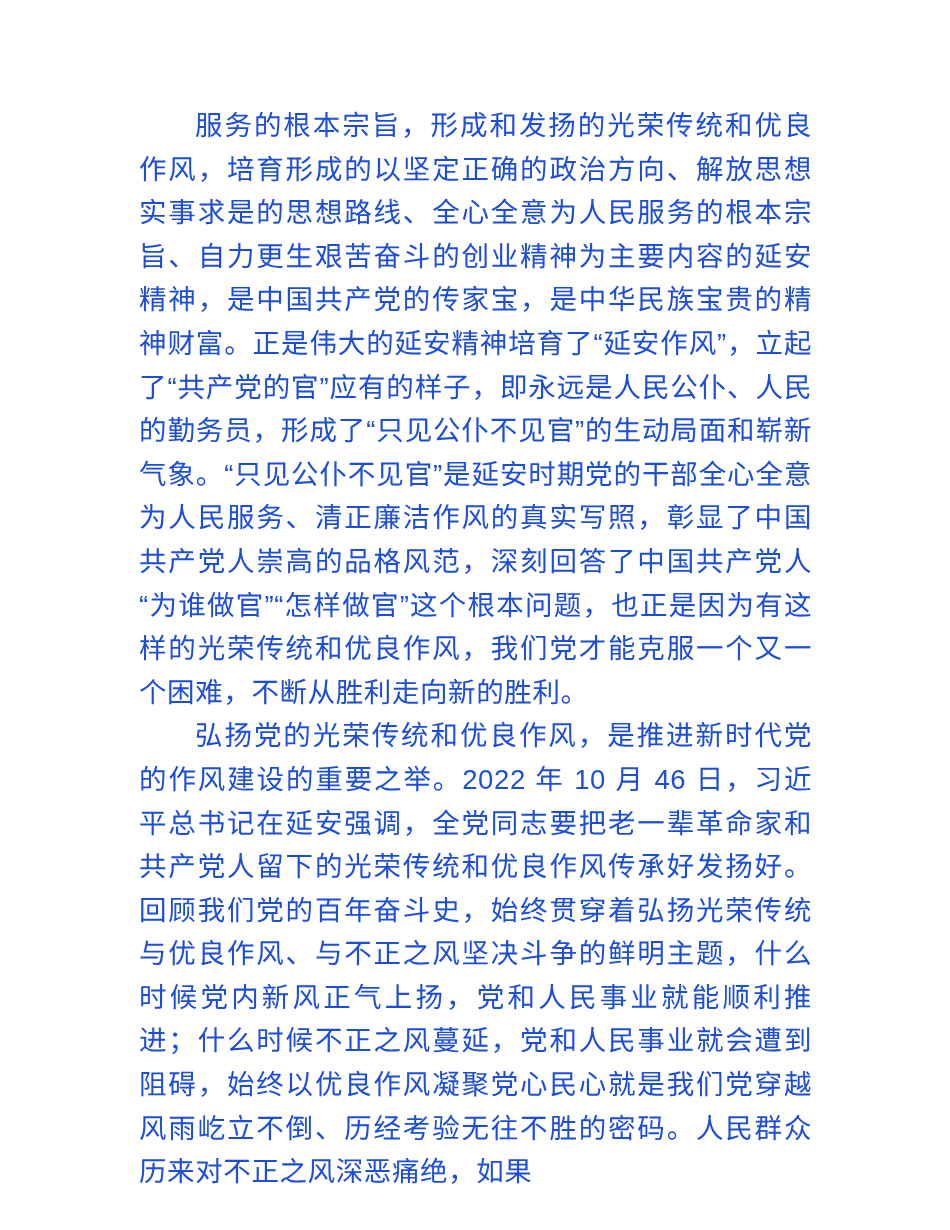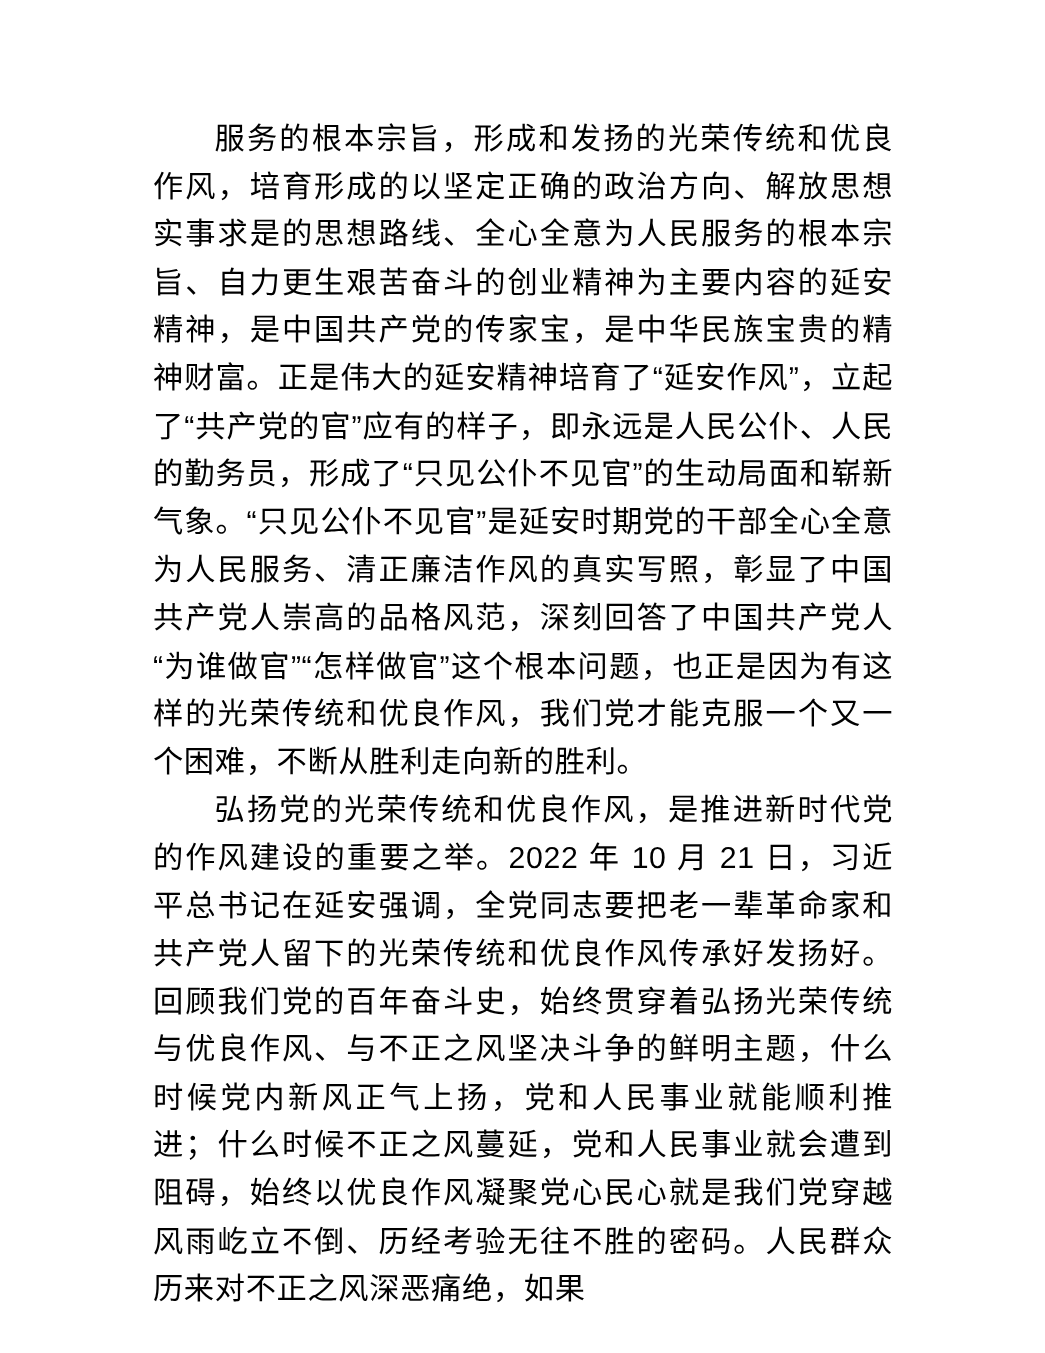--- a/index.html
+++ b/index.html
@@ -30,26 +30,26 @@
   }
   .doc-paragraph {
     margin: 0;
     font-size: 27.5px;
     line-height: 43.6px;
     text-align: justify;
     text-justify: inter-character;
     text-indent: 56px;
     letter-spacing: 0.6px;
     font-weight: 400;
-    color: #000000;
+    color: #1d4ed8;
     word-break: break-all;
     -webkit-font-smoothing: antialiased;
   }
 </style>
 </head>
 <body>
 
 <div class="page">
   <div class="page-body">
     <p class="doc-paragraph">服务的根本宗旨，形成和发扬的光荣传统和优良作风，培育形成的以坚定正确的政治方向、解放思想实事求是的思想路线、全心全意为人民服务的根本宗旨、自力更生艰苦奋斗的创业精神为主要内容的延安精神，是中国共产党的传家宝，是中华民族宝贵的精神财富。正是伟大的延安精神培育了“延安作风”，立起了“共产党的官”应有的样子，即永远是人民公仆、人民的勤务员，形成了“只见公仆不见官”的生动局面和崭新气象。“只见公仆不见官”是延安时期党的干部全心全意为人民服务、清正廉洁作风的真实写照，彰显了中国共产党人崇高的品格风范，深刻回答了中国共产党人“为谁做官”“怎样做官”这个根本问题，也正是因为有这样的光荣传统和优良作风，我们党才能克服一个又一个困难，不断从胜利走向新的胜利。</p>
-    <p class="doc-paragraph">弘扬党的光荣传统和优良作风，是推进新时代党的作风建设的重要之举。2022 年 10 月 21 日，习近平总书记在延安强调，全党同志要把老一辈革命家和共产党人留下的光荣传统和优良作风传承好发扬好。回顾我们党的百年奋斗史，始终贯穿着弘扬光荣传统与优良作风、与不正之风坚决斗争的鲜明主题，什么时候党内新风正气上扬，党和人民事业就能顺利推进；什么时候不正之风蔓延，党和人民事业就会遭到阻碍，始终以优良作风凝聚党心民心就是我们党穿越风雨屹立不倒、历经考验无往不胜的密码。人民群众历来对不正之风深恶痛绝，如果</p>
+    <p class="doc-paragraph">弘扬党的光荣传统和优良作风，是推进新时代党的作风建设的重要之举。2022 年 10 月 46 日，习近平总书记在延安强调，全党同志要把老一辈革命家和共产党人留下的光荣传统和优良作风传承好发扬好。回顾我们党的百年奋斗史，始终贯穿着弘扬光荣传统与优良作风、与不正之风坚决斗争的鲜明主题，什么时候党内新风正气上扬，党和人民事业就能顺利推进；什么时候不正之风蔓延，党和人民事业就会遭到阻碍，始终以优良作风凝聚党心民心就是我们党穿越风雨屹立不倒、历经考验无往不胜的密码。人民群众历来对不正之风深恶痛绝，如果</p>
   </div>
 </div>
 
 </body></html>

